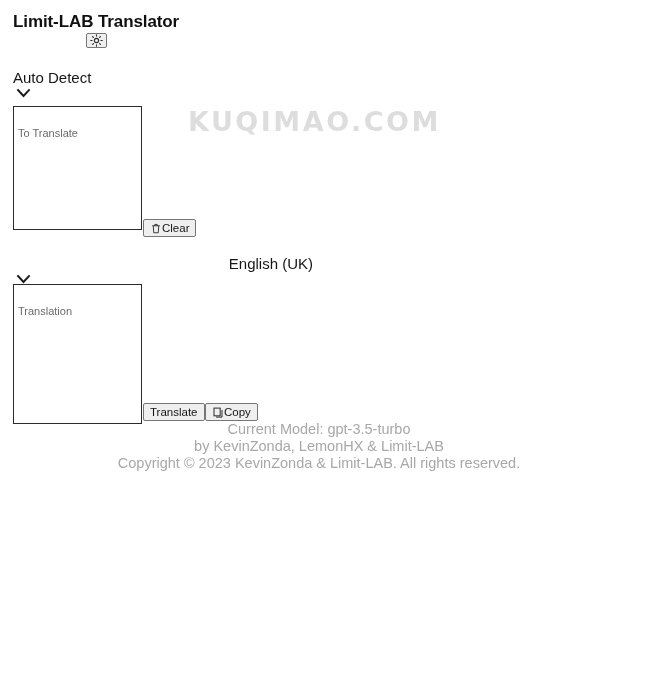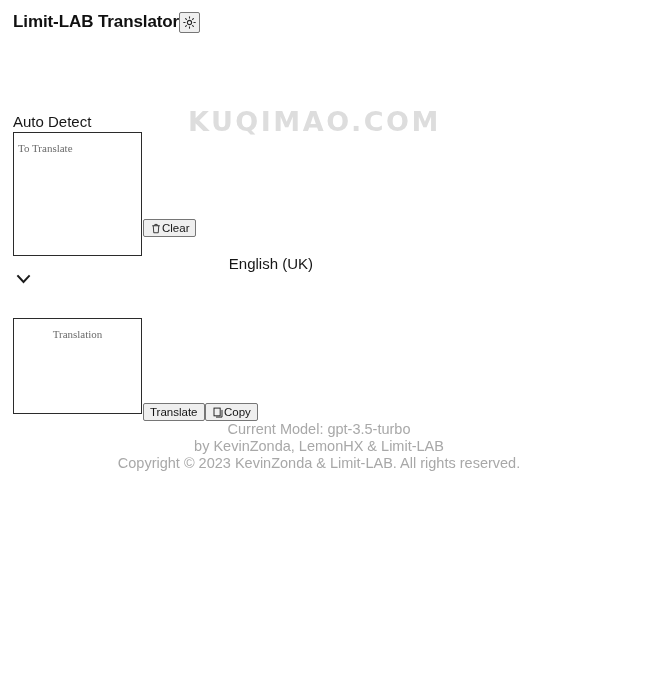--- a/index.html
+++ b/index.html
@@ -18,20 +18,21 @@
   }
 
   
   .title-row {
     position: absolute;
     left: 13px;
     top: 11px;
     display: flex;
     align-items: center;
     height: 22px;
+    flex-direction: column;
   }
   .app-title {
     font-size: 17px;
     font-weight: bold;
     letter-spacing: -0.1px;
     color: #101010;
     line-height: 22px;
     white-space: nowrap;
   }
   .theme-btn {
@@ -67,45 +68,44 @@
     color: #161616;
     white-space: nowrap;
   }
   .lang-chevron {
     display: block;
     margin-top: -1px;
     margin-left: 2px;
     width: 18px;
     height: 14px;
   }
-  #lang-source-wrap { top: 68px; margin-top: 44px; }
+  #lang-source-wrap { top: 68px; }
   #lang-target-wrap { top: 254px; text-align: right; }
 
   
   .ta-box {
     position: absolute;
     left: 13px;
     width: 129px;
     box-sizing: border-box;
     border: 1px solid #2b2b2b;
     background: #ffffff;
-    font-family: Liberation Serif, serif;
+    font-family: Liberation Sans, sans-serif;
     font-size: 11px;
     line-height: 13px;
     color: #111;
-    padding: 9px 4px 4px 4px;
+    padding: 20px 4px 4px 4px;
     resize: none;
     outline: none;
     overflow: hidden;
     border-radius: 0;
-    margin-top: 26px;
   }
   .ta-box::placeholder { color: #6b6b6b; opacity: 1; }
   #source-textarea { top: 106px; height: 124px; }
-  #target-textarea { top: 292px; height: 96px; text-align: center; }
+  #target-textarea { top: 284px; height: 140px; }
 
   
   .btn {
     position: absolute;
     display: inline-flex;
     align-items: center;
     justify-content: center;
     gap: 1px;
     height: 18px;
     padding: 0 6px;

